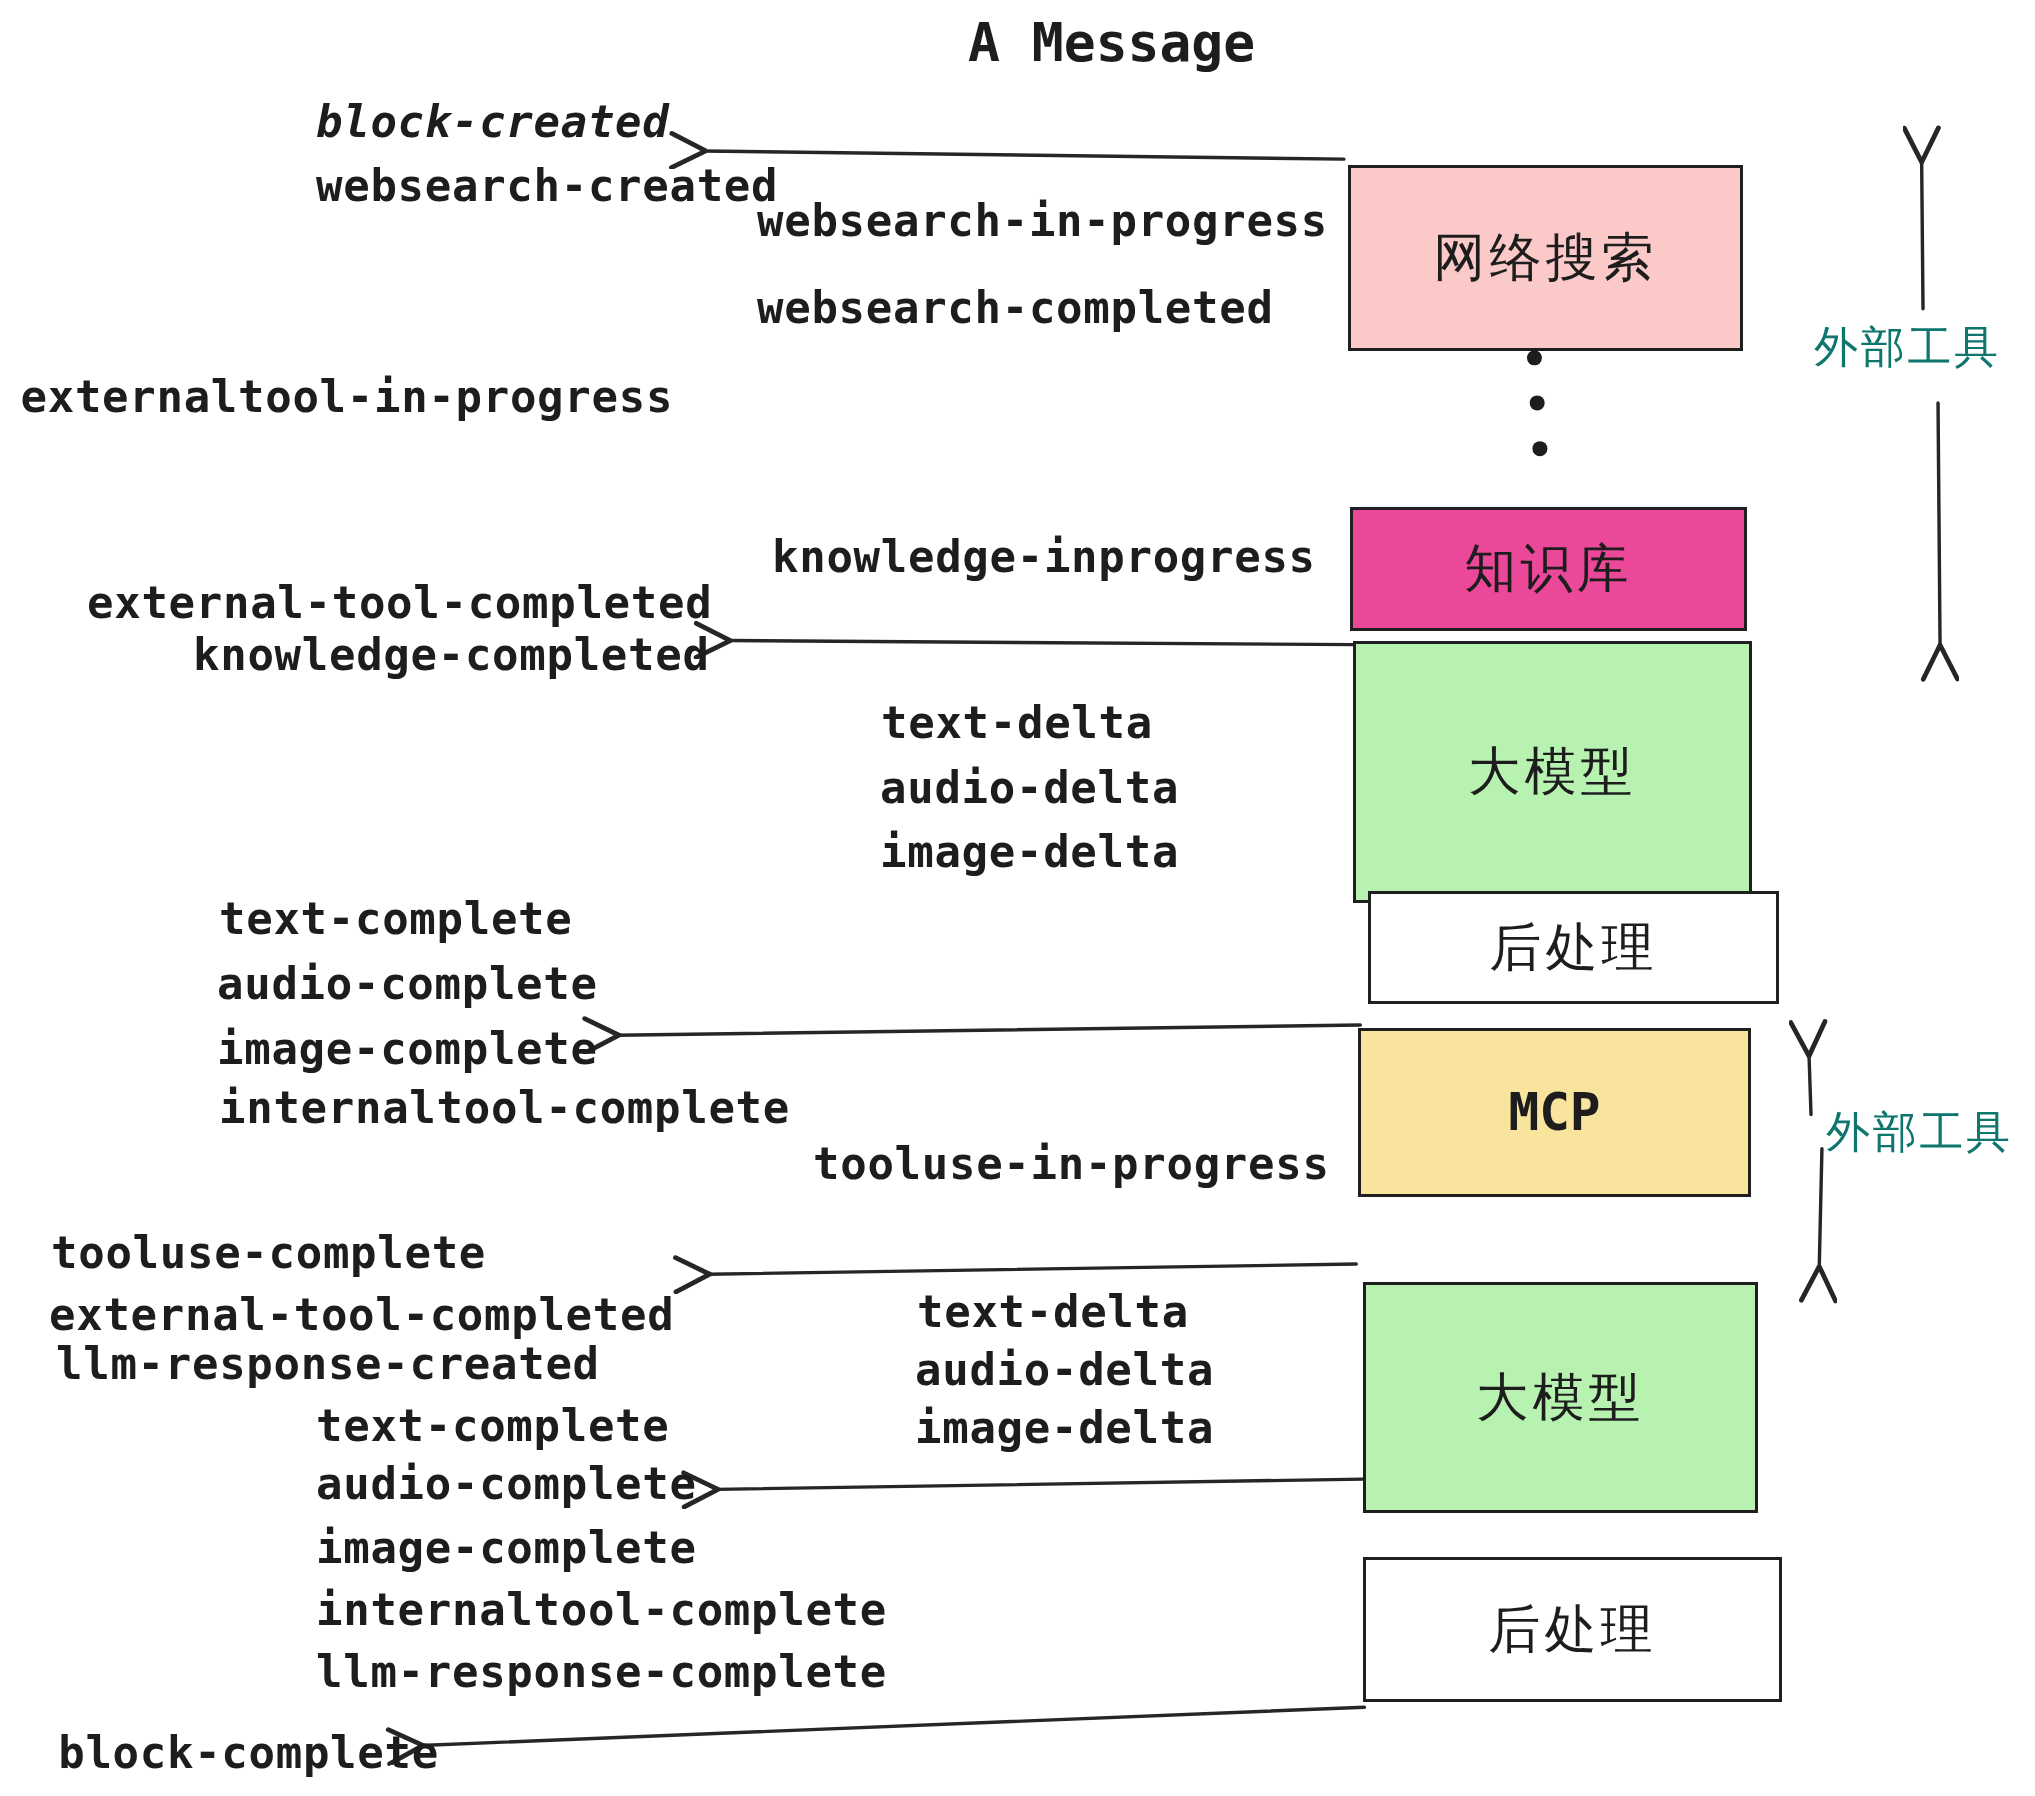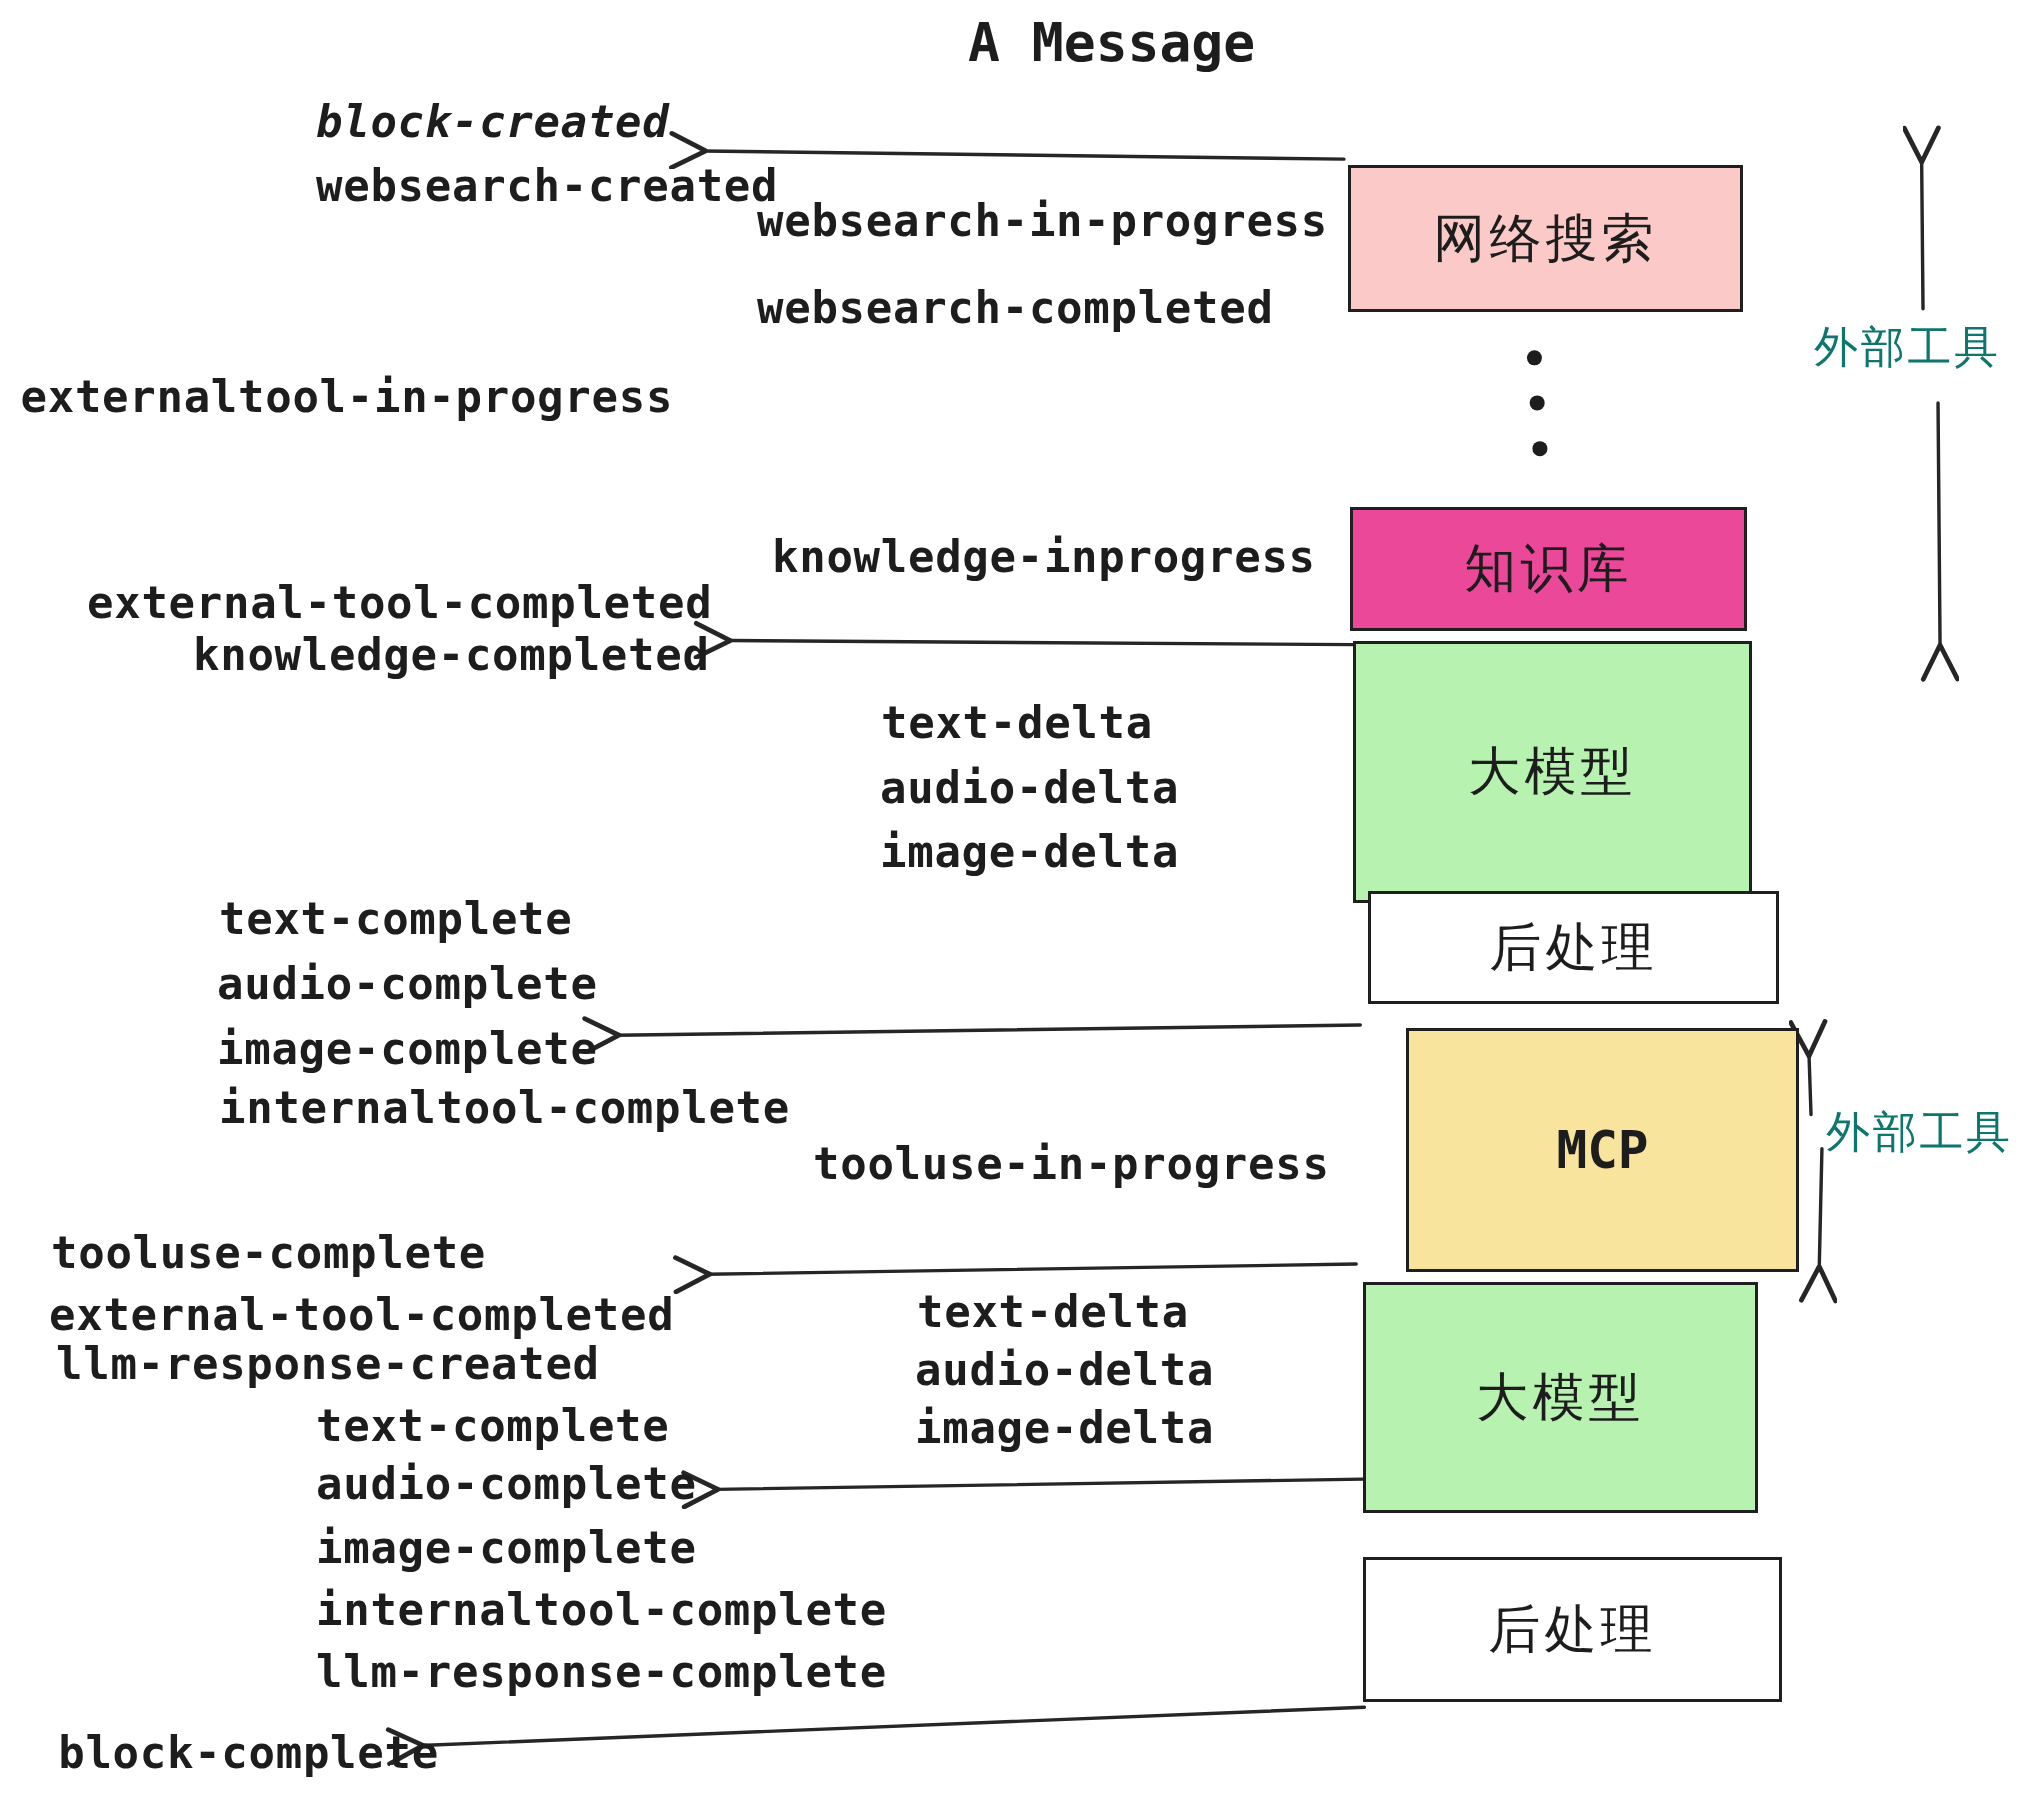--- a/index.html
+++ b/index.html
@@ -99,33 +99,33 @@
         <line x1="2652" y1="1632" x2="2649" y2="1543" stroke="#262626" stroke-width="5" stroke-linecap="round" marker-end="url(#open-head)"></line>
         <line x1="2668" y1="1682" x2="2664" y2="1858" stroke="#262626" stroke-width="5" stroke-linecap="round" marker-end="url(#open-head)"></line>
       </g>
     <g id="dot-group">
         <circle cx="2247" cy="524" r="11" fill="#1d1d1d"></circle>
         <circle cx="2251" cy="590" r="11" fill="#1d1d1d"></circle>
         <circle cx="2255" cy="657" r="11" fill="#1d1d1d"></circle>
       </g>
   </svg>
   <div id="boxes-layer">
-      <div class="component-box" style="left: 1348px; top: 165px; width: 395px; height: 147px; background: rgb(251, 201, 200);">
+      <div class="component-box" style="left: 1348px; top: 165px; width: 395px; height: 186px; background: rgb(251, 201, 200);">
         <span class="box-label-cjk">网络搜索</span>
       </div>
       <div class="component-box" style="left: 1350px; top: 507px; width: 397px; height: 124px; background: #ec4899;">
         <span class="box-label-cjk">知识库</span>
       </div>
       <div class="component-box" style="left: 1353px; top: 641px; width: 399px; height: 262px; background: rgb(183, 242, 176);">
         <span class="box-label-cjk">大模型</span>
       </div>
       <div class="component-box" style="left: 1368px; top: 891px; width: 411px; height: 113px; background: rgb(255, 255, 255);">
         <span class="box-label-cjk">后处理</span>
       </div>
-      <div class="component-box" style="left: 1358px; top: 1028px; width: 393px; height: 244px; background: rgb(248, 228, 156); margin-left: 48px;">
+      <div class="component-box" style="left: 1358px; top: 1028px; width: 393px; height: 169px; background: rgb(248, 228, 156);">
         <span class="box-label-mono">MCP</span>
       </div>
       <div class="component-box" style="left: 1363px; top: 1282px; width: 395px; height: 231px; background: rgb(183, 242, 176);">
         <span class="box-label-cjk">大模型</span>
       </div>
       <div class="component-box" style="left: 1363px; top: 1557px; width: 419px; height: 145px; background: rgb(255, 255, 255);">
         <span class="box-label-cjk">后处理</span>
       </div>
     </div>
   <div id="labels-layer">

